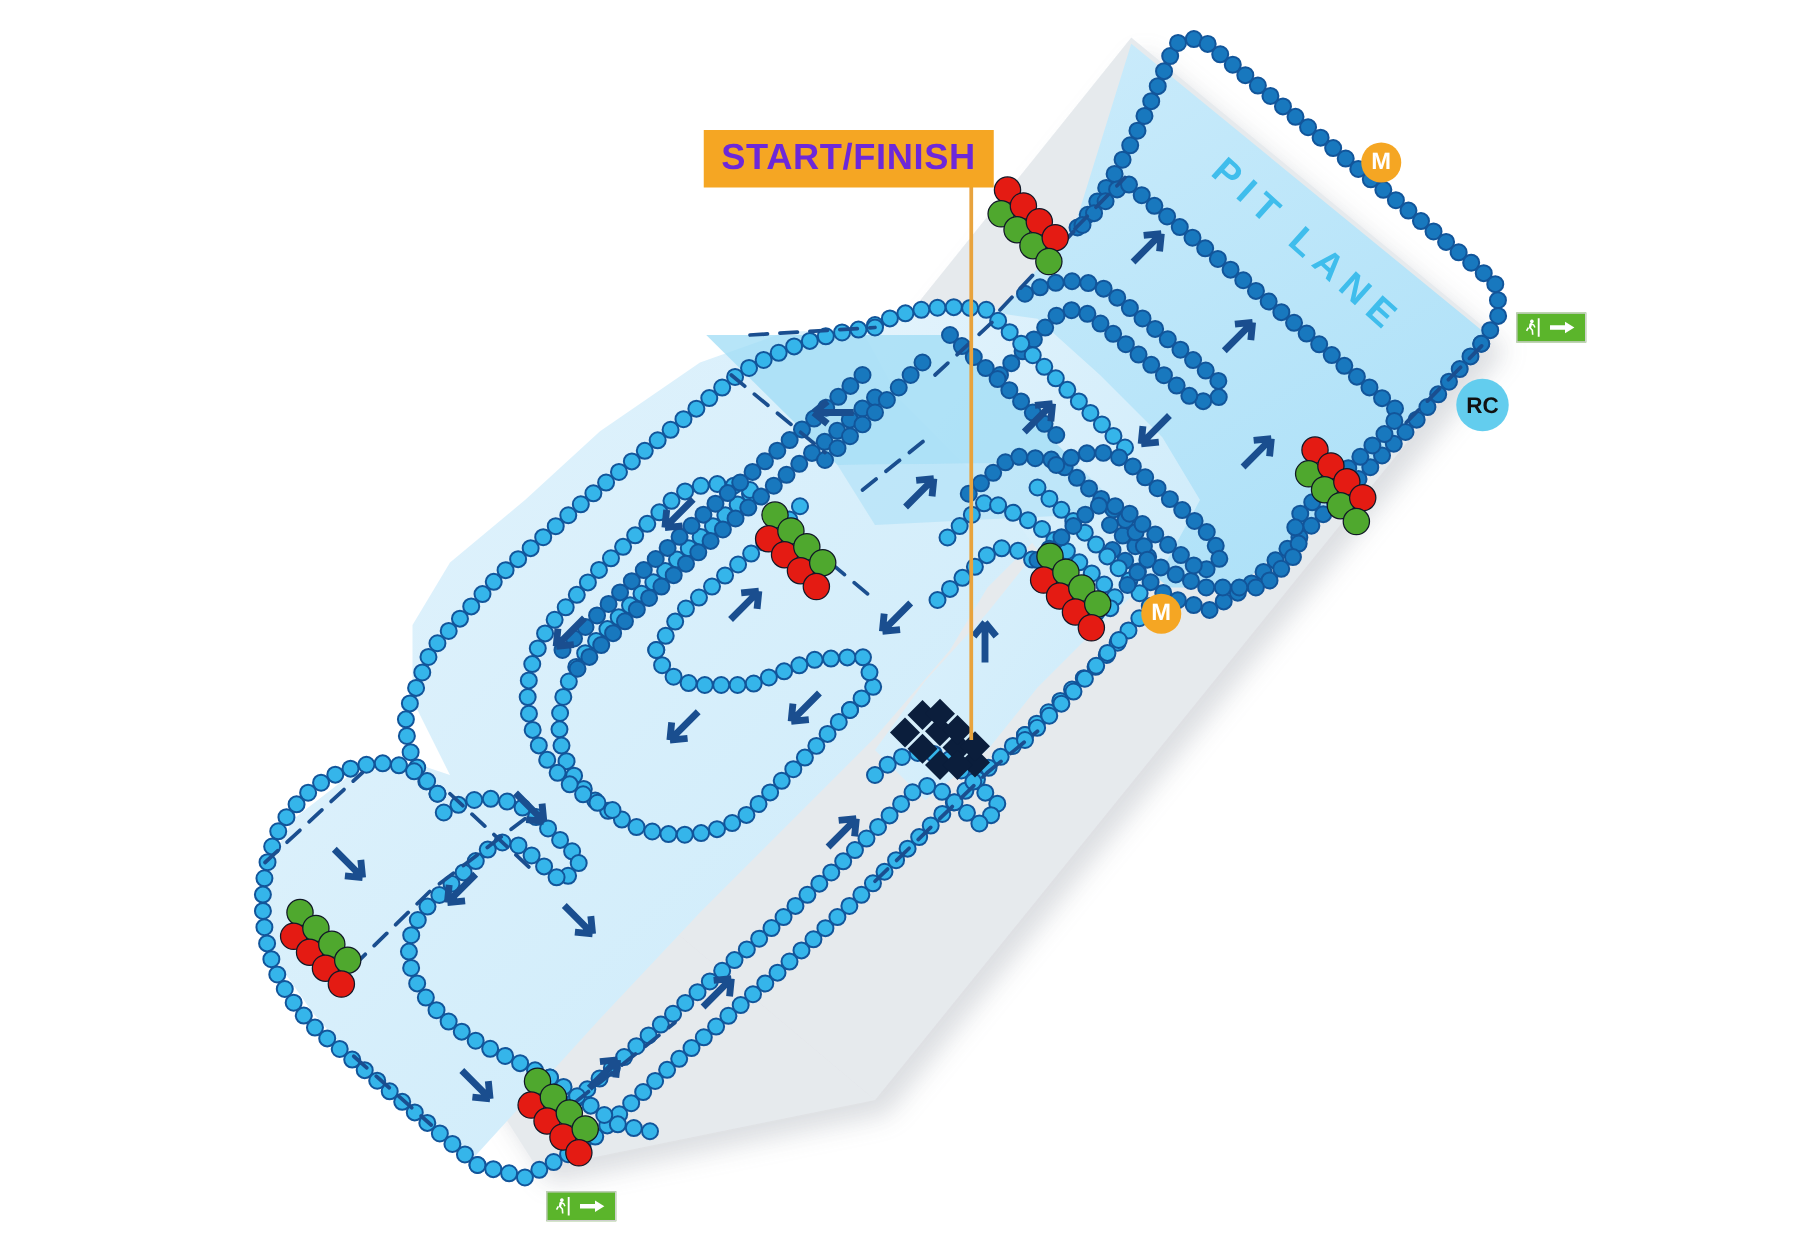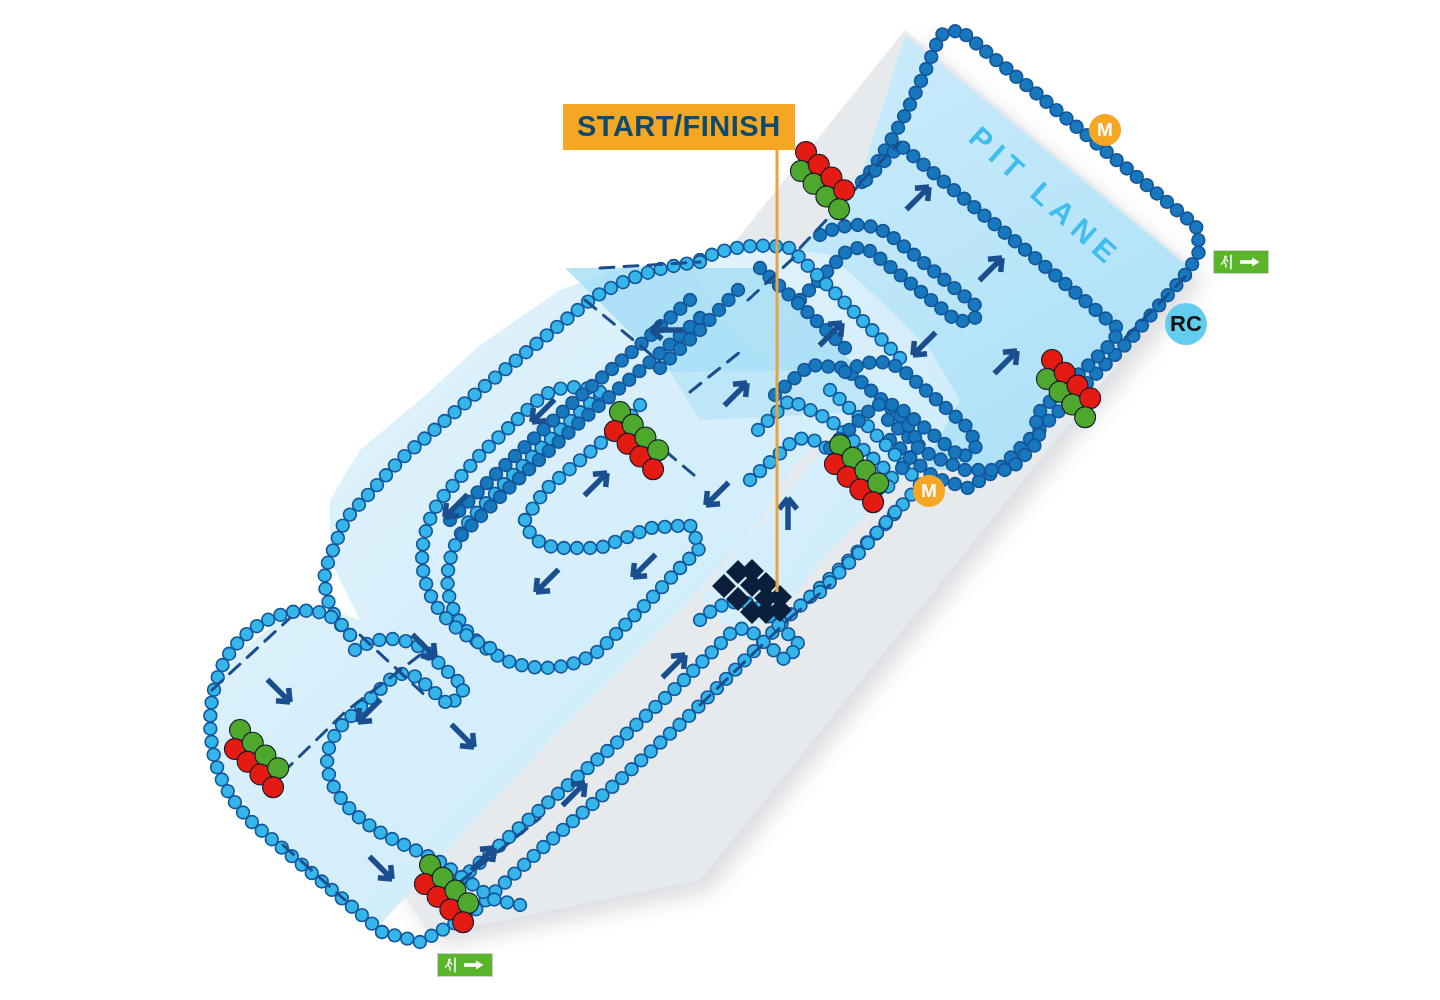--- a/index.html
+++ b/index.html
@@ -19,21 +19,21 @@
   }
   #track-svg {
     position: absolute;
     left: 0; top: 0;
     width: 1440px;
     height: 1000px;
   }
   .sf-label {
     position: absolute;
     background: #F5A623;
-    color: #0c4a6e;
+    color: #6d28d9;
     font-weight: bold;
     font-size: 29px;
     letter-spacing: 0.5px;
     padding: 8px 14px 9px 14px;
     line-height: 1;
     white-space: nowrap;
     font-family: "Liberation Sans", sans-serif;
   }
   .marker-circle {
     position: absolute;
@@ -47,21 +47,21 @@
   .marker-m {
     width: 32px; height: 32px;
     background: #F5A623;
     color: #ffffff;
     font-size: 19px;
   }
   .marker-rc {
     width: 42px; height: 42px;
     background: #63CDEE;
     color: #111111;
-    font-size: 22px;
+    font-size: 18px;
   }
   .exit-sign {
     position: absolute;
     width: 56px;
     height: 24px;
     background: #5BB52B;
     border: 1px solid #cfcfcf;
     display: flex;
     align-items: center;
     justify-content: center;

